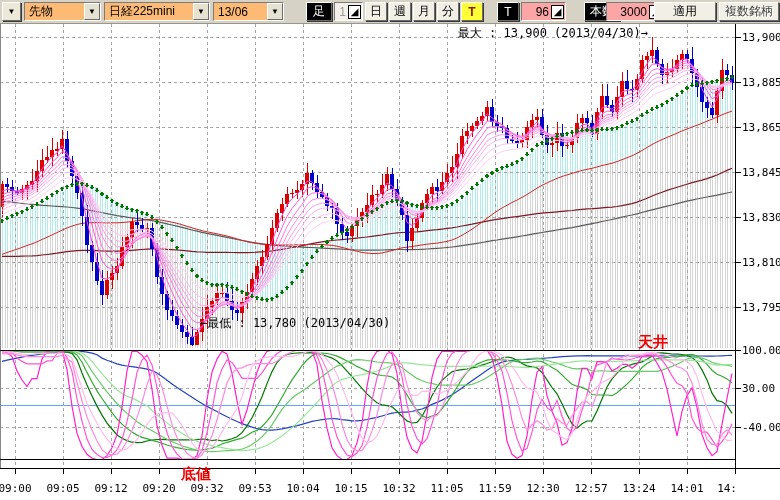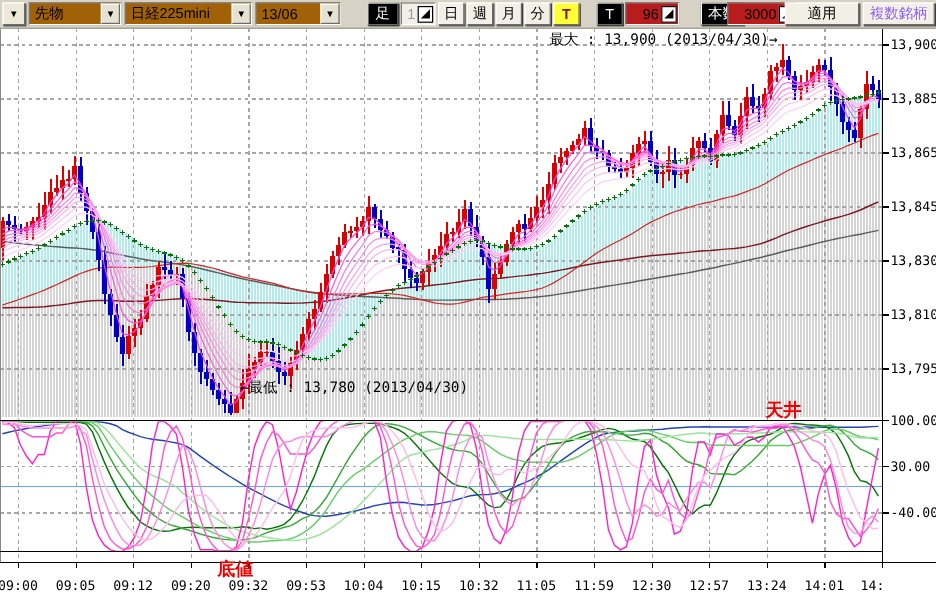--- a/index.html
+++ b/index.html
@@ -10,27 +10,27 @@
   
   #toolbar{position:absolute;left:0;top:0;width:780px;height:24px;
     background:#d6d2c6;border-bottom:1px solid #9a968a;z-index:5;font-size:12px}
   .tb{position:absolute;top:2px;height:19px;display:flex;align-items:center;justify-content:center}
   .raised{background:#ece9d8;border:1px solid;border-color:#ffffff #6b6b6b #6b6b6b #ffffff;
     box-shadow:1px 1px 0 #3a3a3a}
   .btn{background:#f2f0e6;border:1px solid;border-color:#ffffff #6b6b6b #6b6b6b #ffffff;
     box-shadow:1px 1px 0 #3a3a3a;color:#000;cursor:default}
   .btn-black{background:#000;color:#fff}
   .btn-yellow{background:#ffff38;color:#8b1500;font-weight:bold}
-  .btn-disabled{color:#8b5cf6;text-shadow:1px 1px 0 #fff}
-  .combo{border:1px solid;border-color:#7b7b7b #fff #fff #7b7b7b;background:#a16207;
+  .btn-disabled{color:#404040;text-shadow:1px 1px 0 #fff}
+  .combo{border:1px solid;border-color:#7b7b7b #fff #fff #7b7b7b;background:#fdba74;
     display:flex;align-items:stretch;justify-content:center}
   .combo-text{flex:1;display:flex;align-items:center;padding-left:4px;white-space:nowrap;overflow:hidden}
   .combo-arrow{width:16px;display:flex;align-items:center;justify-content:center;
     background:#e6e2d2;border:1px solid;border-color:#fff #6b6b6b #6b6b6b #fff;font-size:8px;color:#000}
-  .spin{border:1px solid;border-color:#7b7b7b #fff #fff #7b7b7b;background:#b91c1c;
+  .spin{border:1px solid;border-color:#7b7b7b #fff #fff #7b7b7b;background:#fca5a5;
     display:flex;align-items:center;justify-content:flex-end;padding-right:1px}
   .spin-text{padding-right:2px}
   .spin-dim{color:#9a9a9a;background:#f2f0e8}
   .spin-icon{width:13px;height:14px;border:1px solid #000;background:#fff;color:#000;
     font-size:10px;line-height:12px;text-align:center}
   
   .ax{font:11px "DejaVu Sans Mono","Liberation Mono",monospace;fill:#000}
   .ann{font:12px "DejaVu Sans Mono","Liberation Mono",monospace;fill:#000}
   .bigred{font:bold 15px "DejaVu Sans","Liberation Sans",sans-serif;fill:#ee0000}
 </style>

